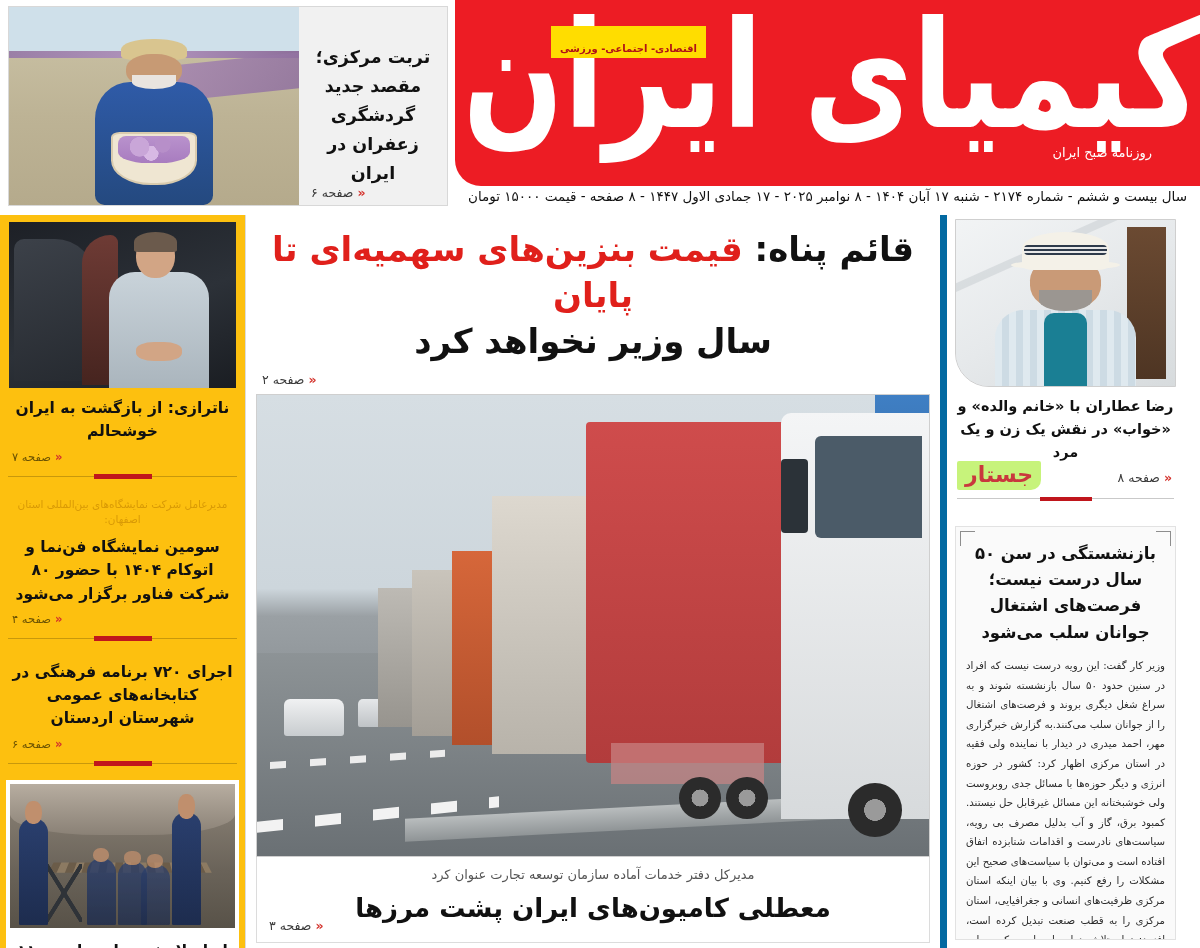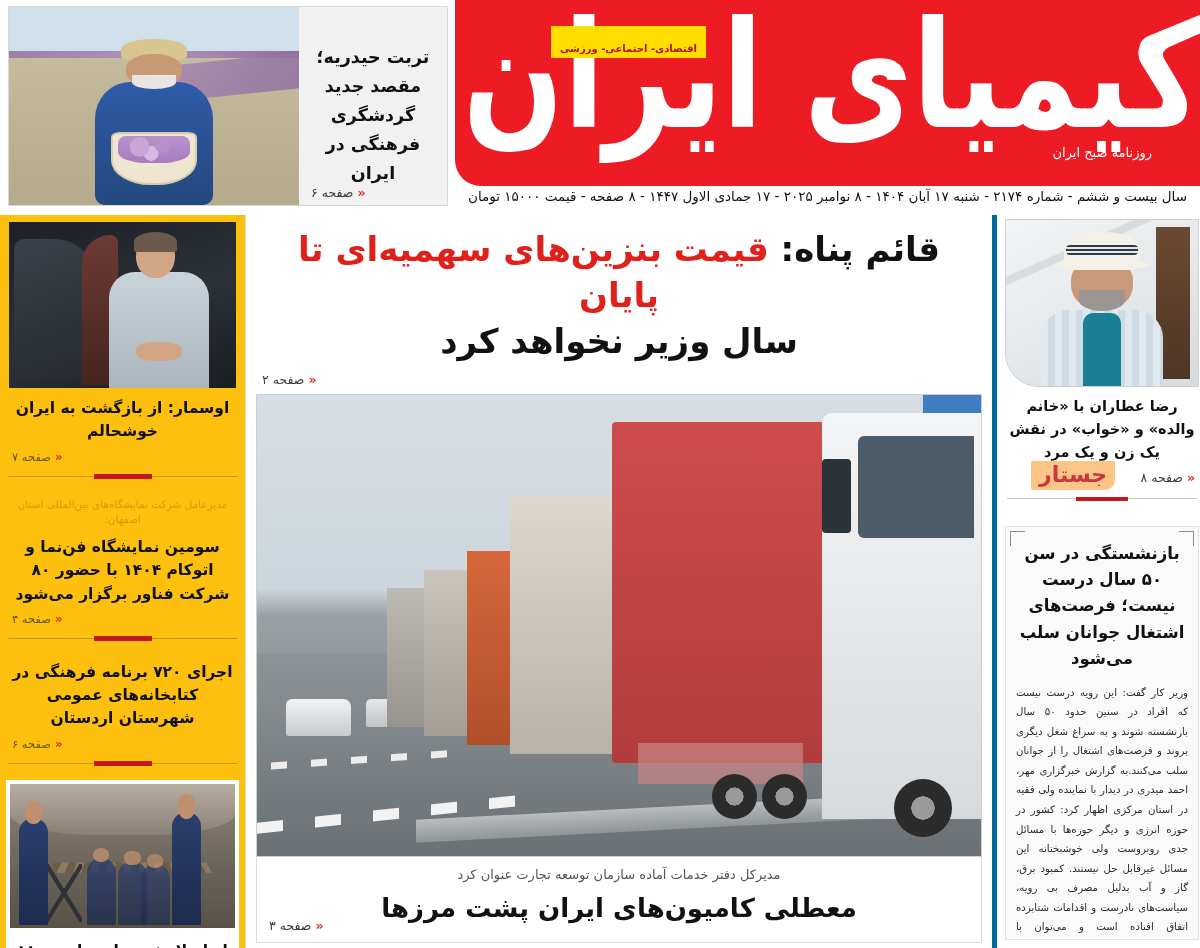--- a/index.html
+++ b/index.html
@@ -207,49 +207,48 @@
     font-size: 13px; color: #555; text-align: center; line-height: 1.5;
   }
   .lead-subhead {
     font-size: 26px; font-weight: bold; color: #111;
     text-align: center; margin-top: 8px; line-height: 1.3;
   }
   .lead-caption-ref { position: absolute; bottom: 8px; left: 12px; }
 
   
   .col-left {
-    width: 208px;
+    width: 260px;
     position: relative;
     background: #fff;
-    padding: 4px 1px 4px 8px;
+    padding: 4px 24px 4px 8px;
     order: 1;
-    border-left: 5px solid #0369a1;
+    border-left: 7px solid #0369a1;
   }
   .lc-photo {
     width: 100%; height: 168px;
     border: 1px solid #cfcfcf;
     border-radius: 0 0 0 34px;
     overflow: hidden; position: relative;
     background: #e7e9ec;
   }
   .lc-title {
     font-size: 14.5px; font-weight: bold; line-height: 1.6;
     text-align: center; color: #111; padding: 8px 2px 0;
   }
   .lc-ref { padding: 2px 4px 0 4px; text-align: right; position: relative; }
   .watermark {
     position: absolute; left: 2px; top: -4px;
-    background: #fdba74;
+    background: #bef264;
     color: #c0161c;
     font-size: 22px; font-weight: bold;
     letter-spacing: 6px;
     padding: 1px 8px 3px;
     opacity: 0.85;
     border-radius: 2px 2px 10px 2px;
-    margin-left: 24px;
   }
   .lc-sep {
     position: relative;
     height: 10px; margin: 12px 2px 8px;
     border-top: 1px solid #c9c9c9;
   }
   .lc-sep::after {
     content: ""; position: absolute;
     top: -2px; left: 50%; transform: translateX(-50%);
     width: 52px; height: 4px; background: #c0161c;
@@ -530,21 +529,21 @@
             <div class="hat"></div>
             <div class="face"></div>
             <div class="beard"></div>
             <div class="basket">
                 <div class="flowers"></div>
               </div>
           </div>
         </div>
       </div>
       <div class="teaser-top-text">
-        <div class="teaser-top-title">تربت حیدریه؛ مقصد جدید گردشگری فرهنگی در ایران</div>
+        <div class="teaser-top-title">تربت مرکزی؛ مقصد جدید گردشگری زعفران در ایران</div>
         <div class="teaser-top-ref">
           <span class="pageref">
             <span class="chev">«</span><span>صفحه ۶</span>
           </span>
         </div>
       </div>
     </div>
 
     <div class="masthead">
       <div class="masthead-logo">
@@ -646,21 +645,21 @@
       <div class="yc-photo">
         <div class="ph ph-bench">
           <div class="seat"></div>
           <div class="seat2"></div>
           <div class="man-body"></div>
           <div class="man-head"></div>
           <div class="man-hair"></div>
           <div class="hands"></div>
         </div>
       </div>
-      <div class="yc-title">اوسمار: از بازگشت به ایران خوشحالم</div>
+      <div class="yc-title">ناترازی: از بازگشت به ایران خوشحالم</div>
       <div class="yc-ref">
         <span class="pageref">
           <span class="chev">«</span><span>صفحه ۷</span>
         </span>
       </div>
 
       <div class="yc-sep"></div>
 
       <div class="yc-kicker">مدیرعامل شرکت نمایشگاه‌های بین‌المللی استان اصفهان:</div>
       <div class="yc-title">سومین نمایشگاه فن‌نما و اتوکام ۱۴۰۴ با حضور ۸۰ شرکت فناور برگزار می‌شود</div>

